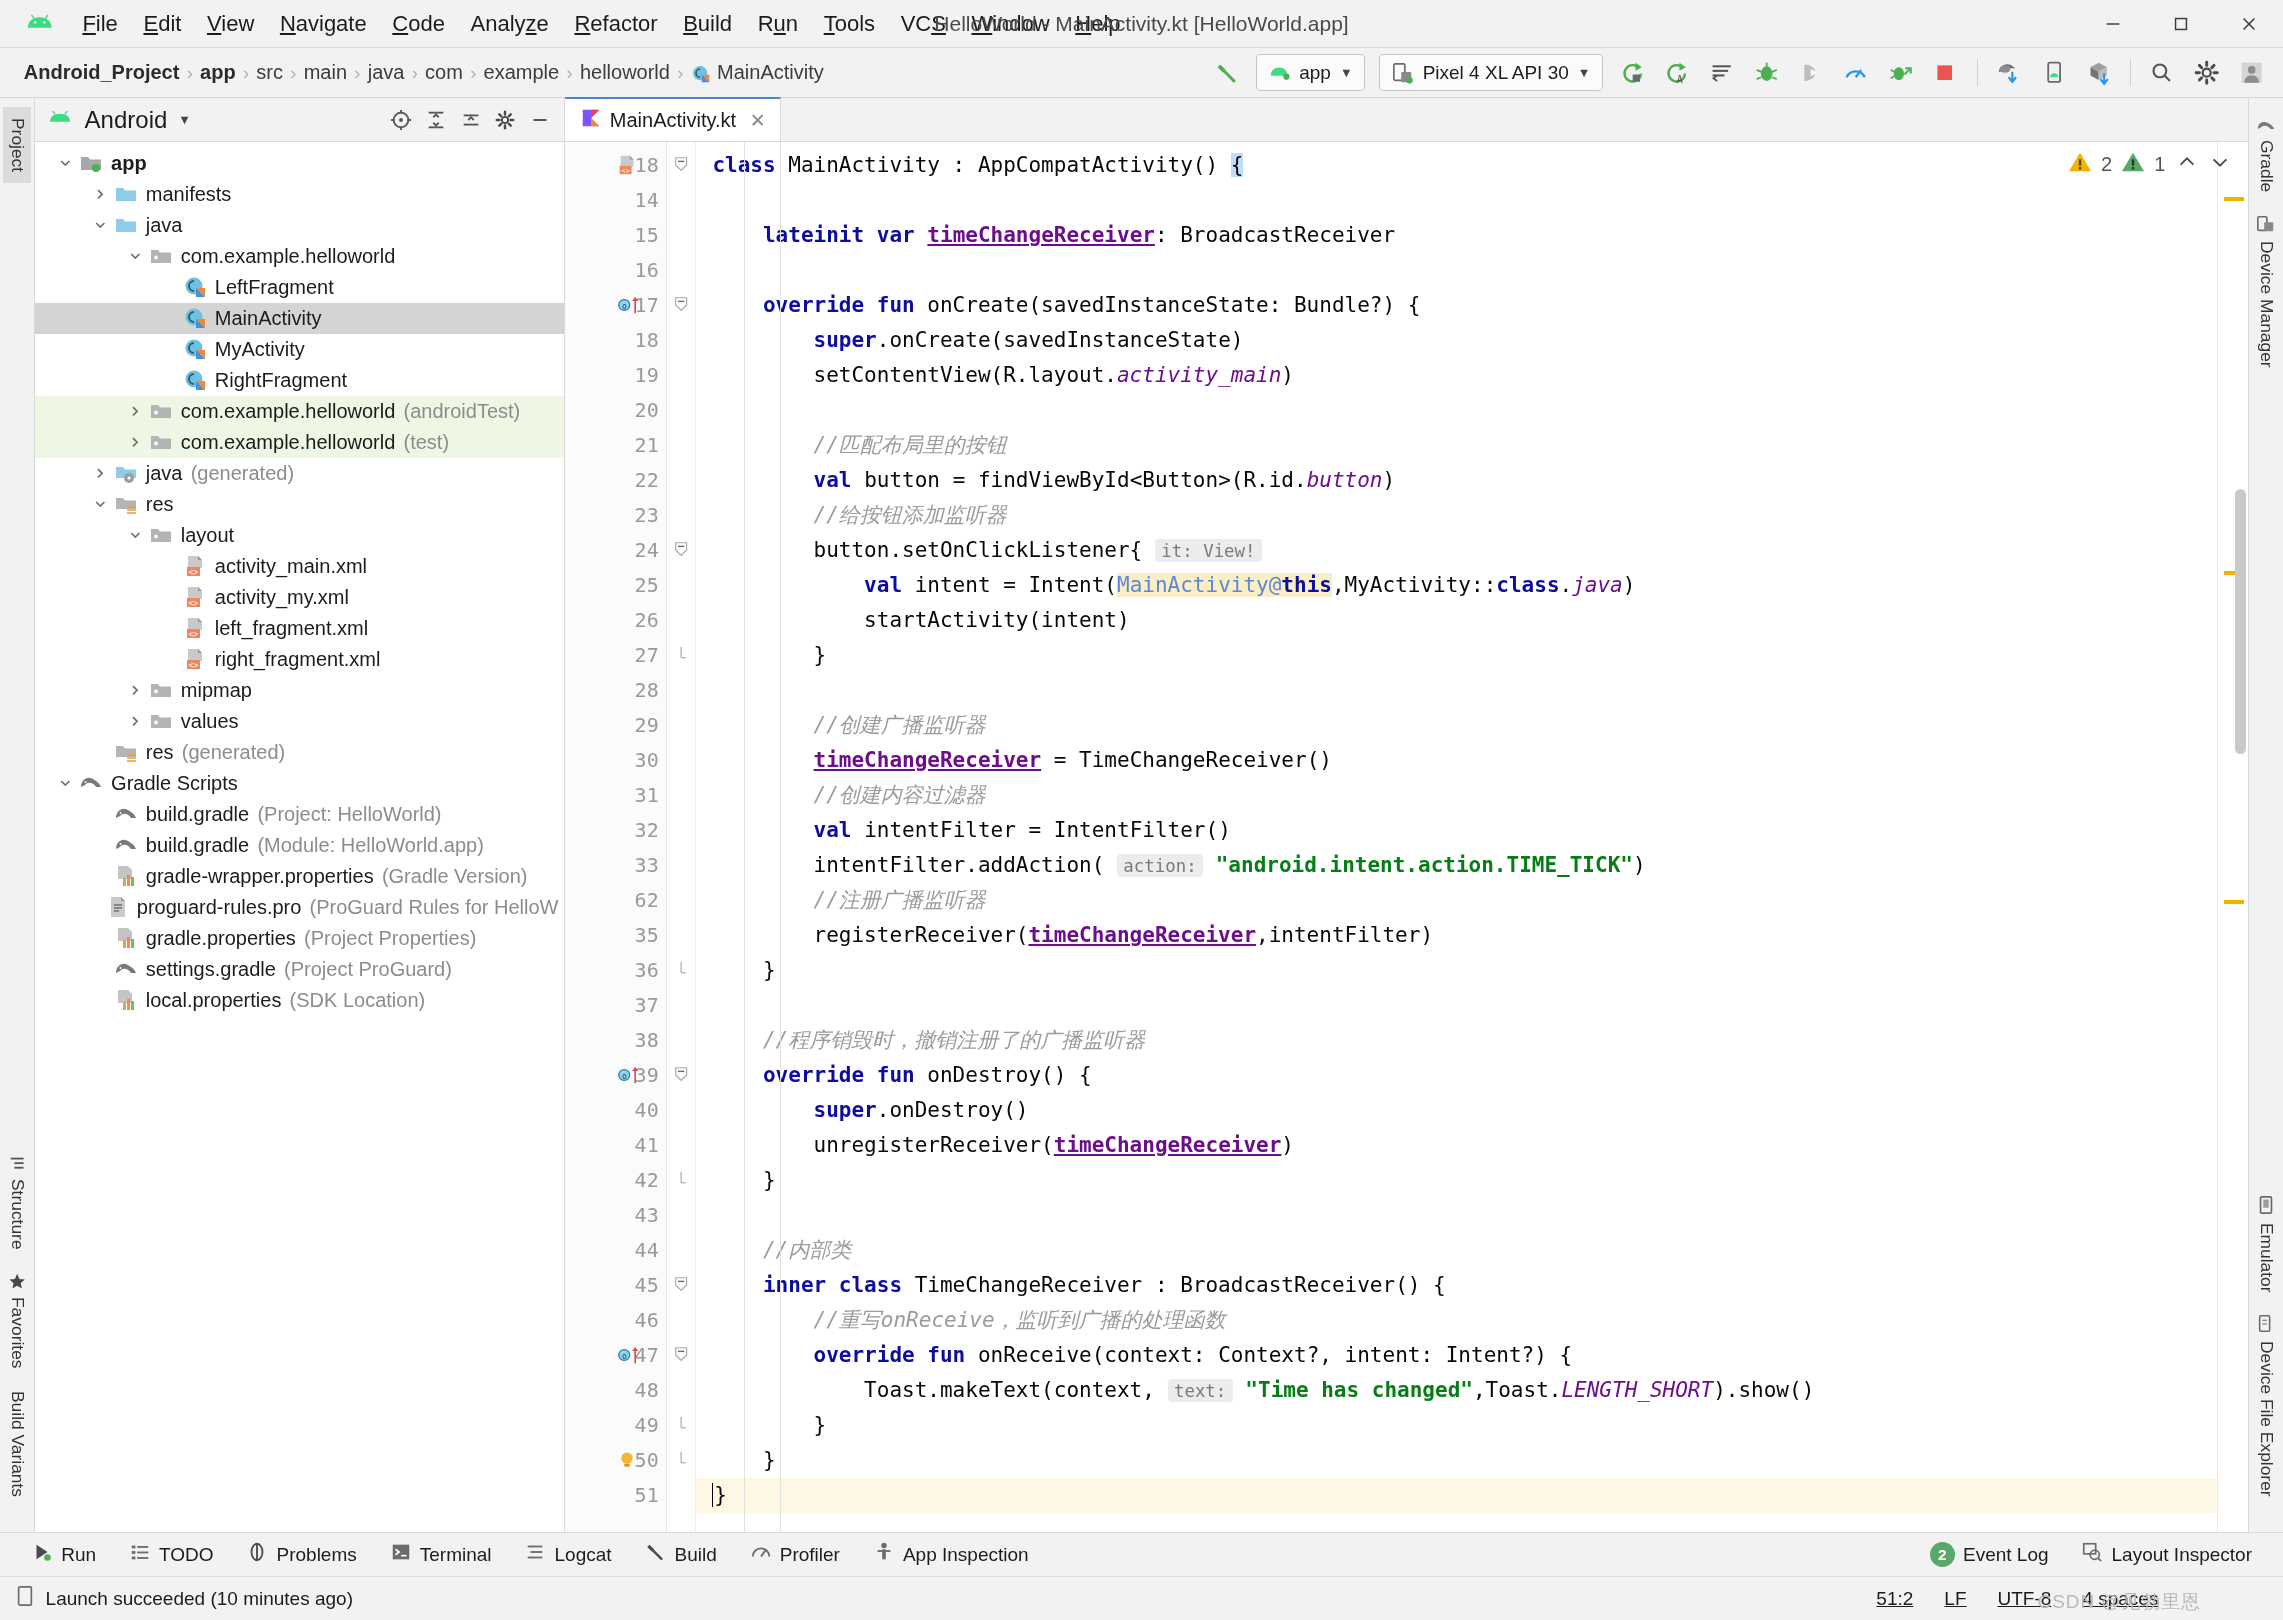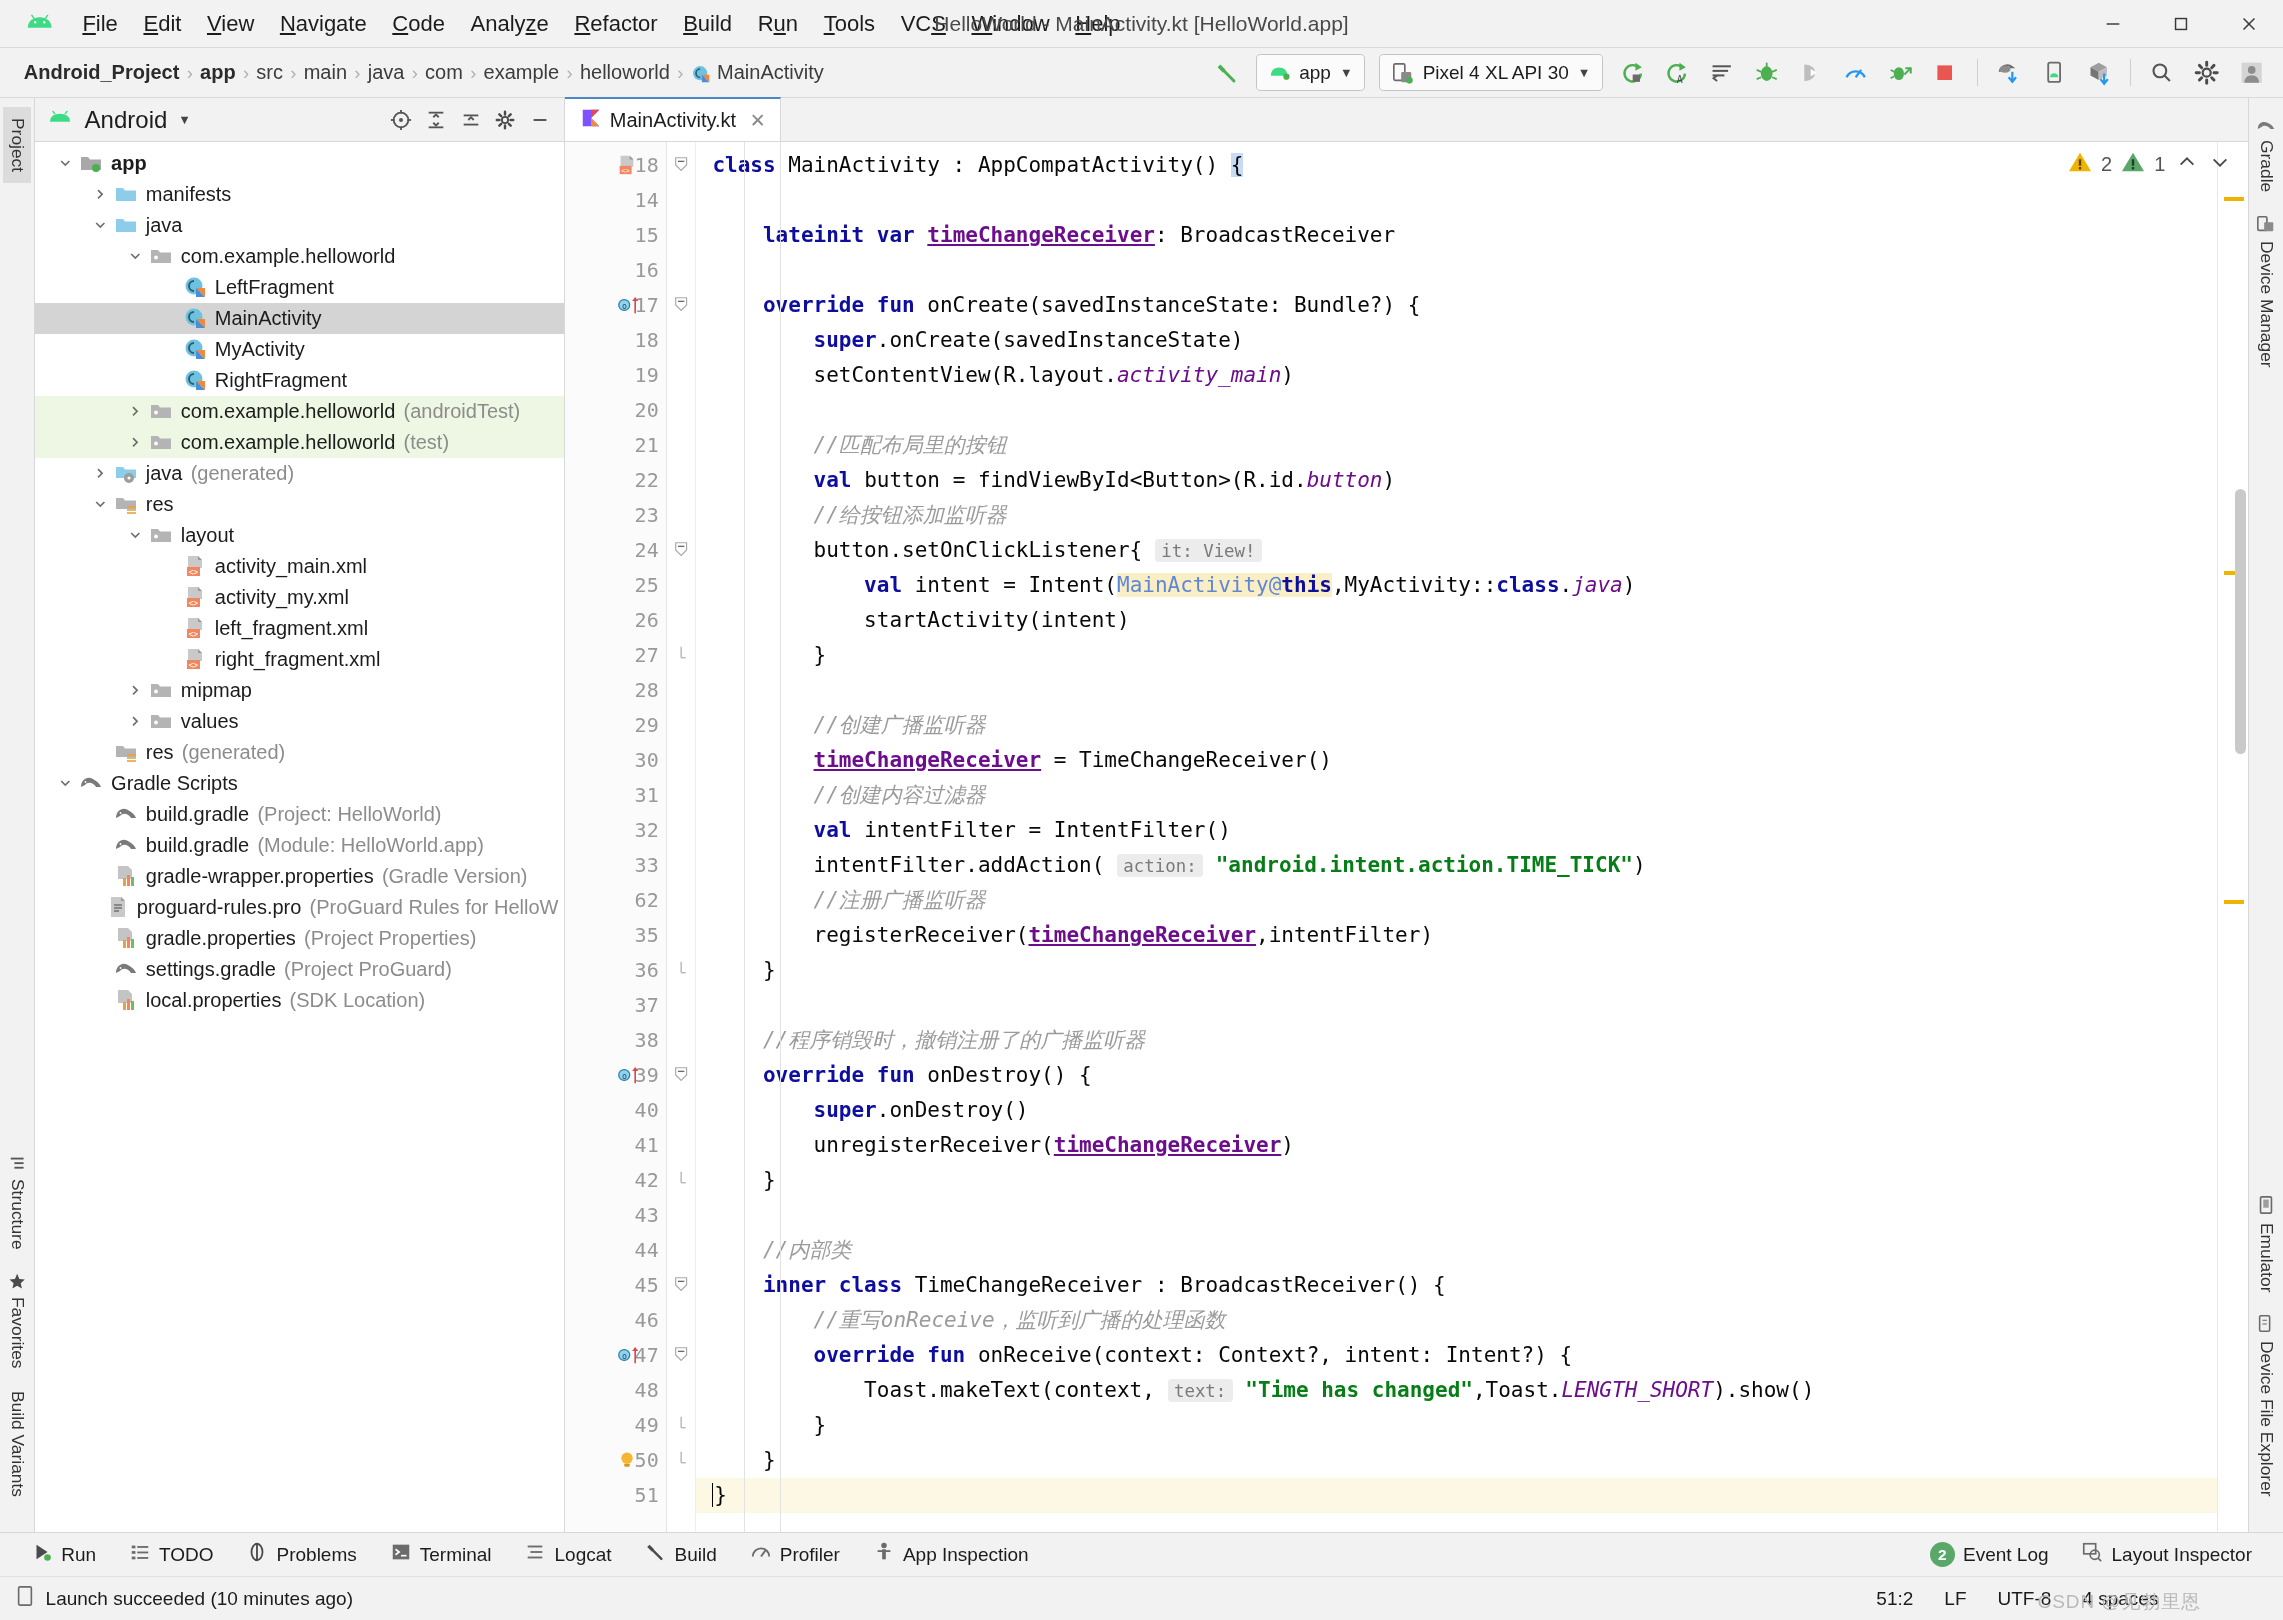--- a/index.html
+++ b/index.html
@@ -147,21 +147,21 @@
   .bitem { display:flex; align-items:center; gap:8.2px; font-size:19px; color:#1c1c1c; padding:0 16.4px; white-space:nowrap;}
   .bright { margin-left:auto; display:flex; align-items:center; }
   .badge-green {
     width:25px; height:25px; border-radius:50%; background:#59a869; color:#fff;
     font-size:15.5px; display:flex; align-items:center; justify-content:center; font-weight:bold;
   }
   .statusbar {
     height:44px; background:#f2f2f2; border-top:0.9px solid #e0e0e0;
     display:flex; align-items:center; padding:0 14.6px; font-size:19px; color:#1c1c1c; gap:11px;
   }
-  .sright { margin-left:auto; display:flex; align-items:center; gap:31px; padding-right:110px;}
+  .sright { margin-left:auto; display:flex; align-items:center; gap:31px; padding-right:110px;text-decoration:underline;}
   .watermark { position:absolute; right:82px; bottom:5.5px; font-size:19px; color:#b9b9b9; letter-spacing:0.9px;}
 </style>
 </head>
 <body>
 
 <div class="app">
 
   <div class="menubar">
     <div class="and-logo">
       <svg width="27.4" height="18.3" viewBox="0 0 30 20">

